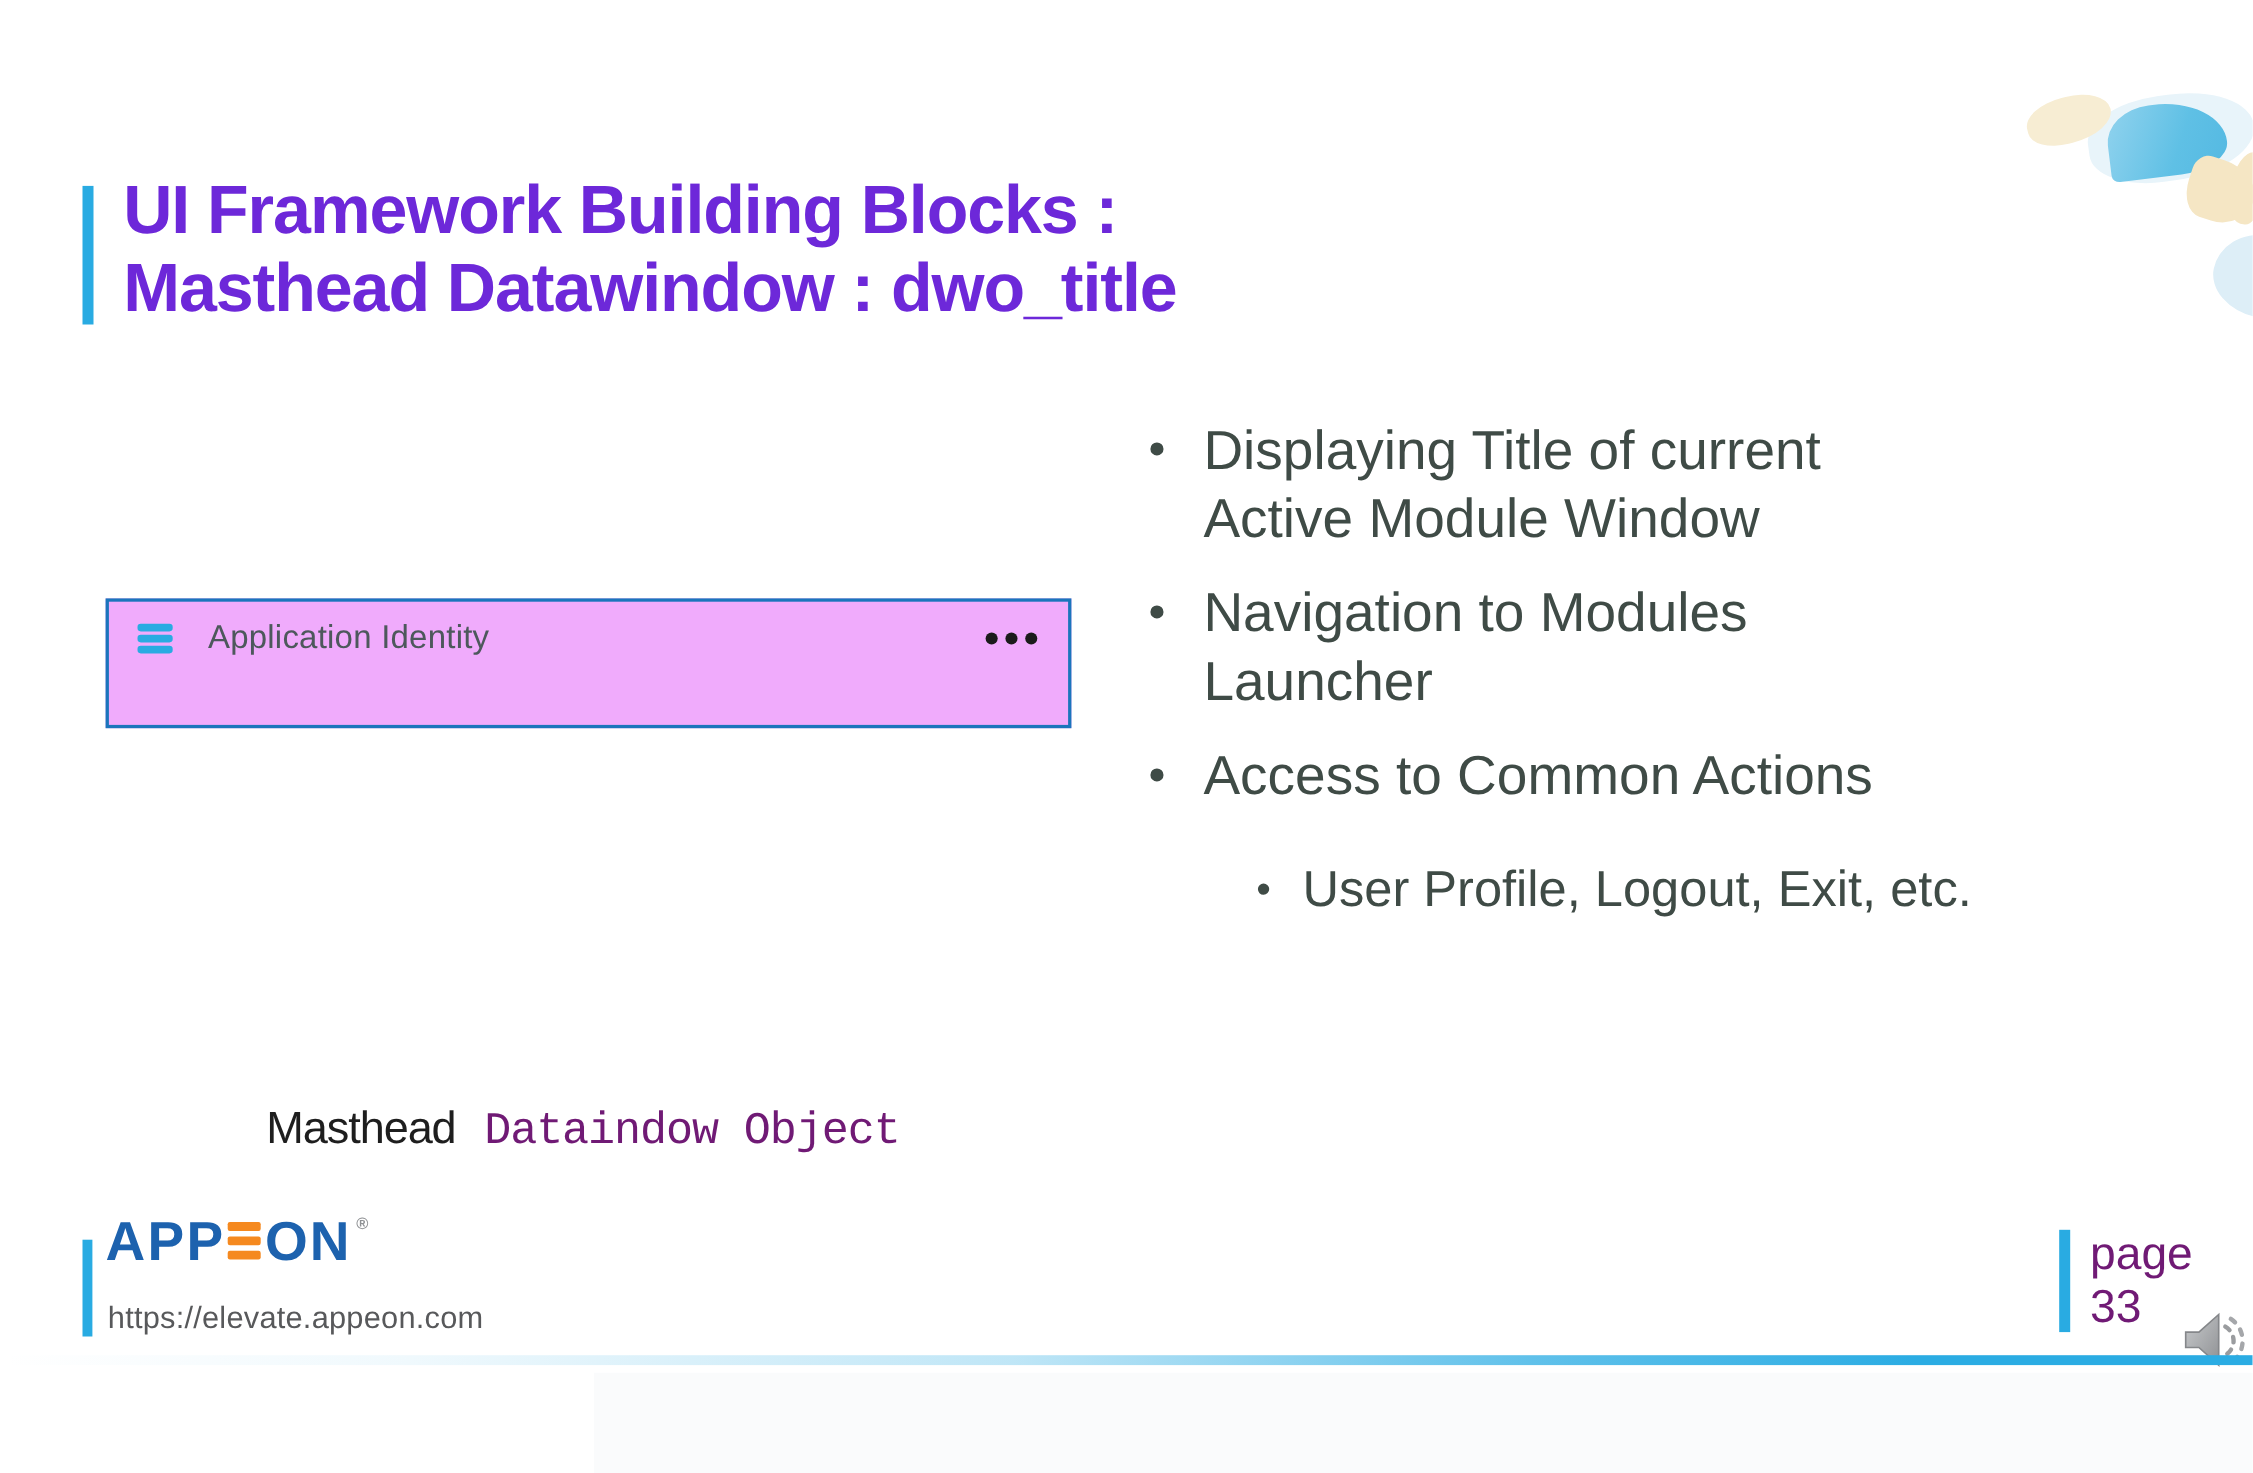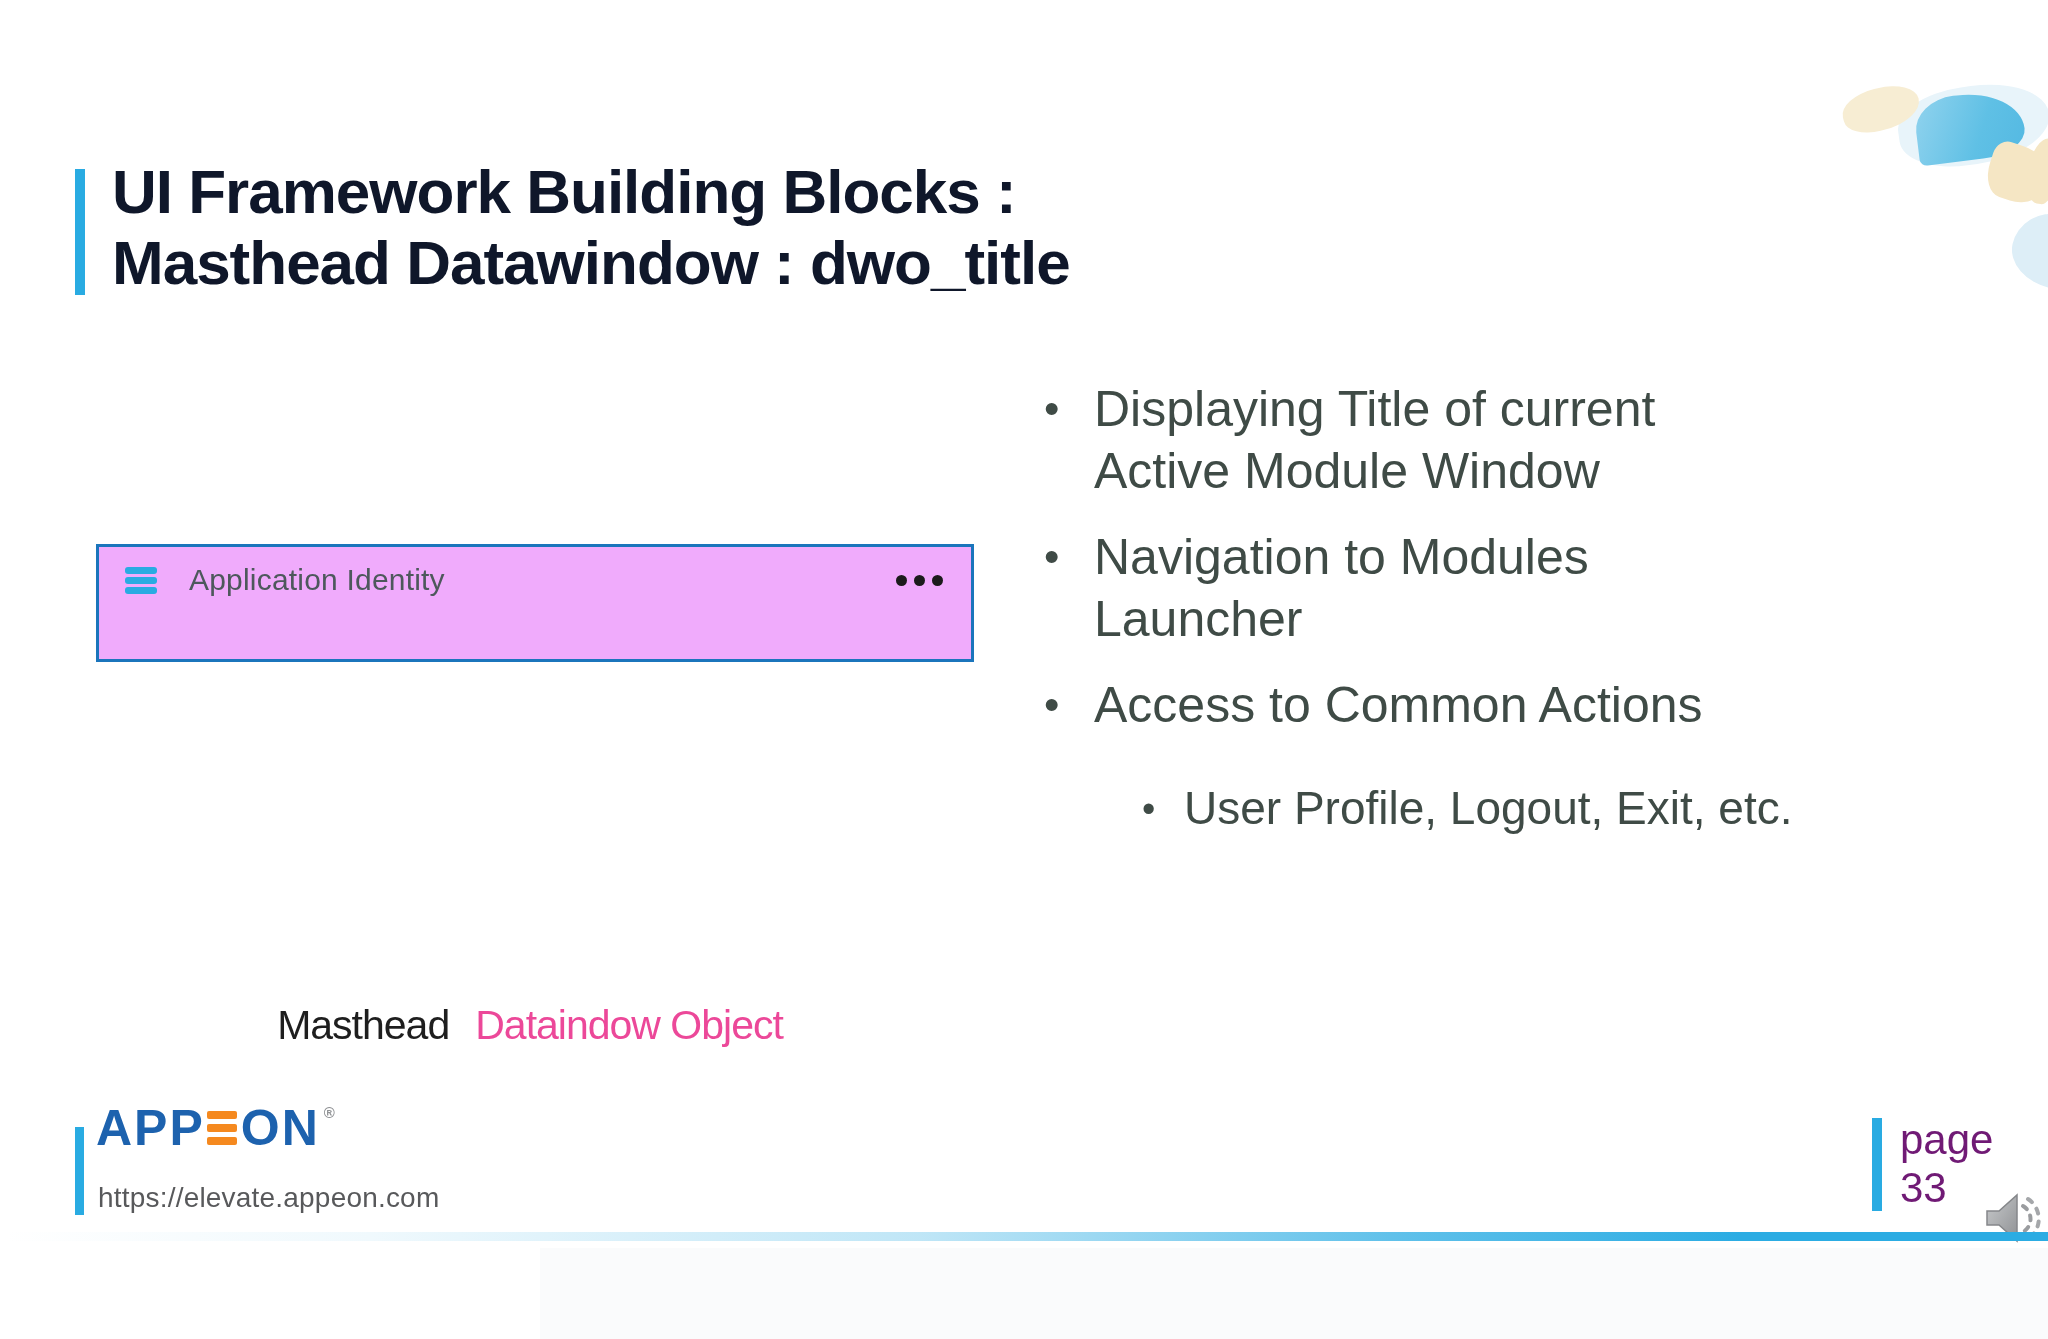--- a/index.html
+++ b/index.html
@@ -46,21 +46,21 @@
     transform: rotate(12deg);
   }
 
   
   .title-accent {
     position: absolute; left: 75px; top: 169px;
     width: 10px; height: 126px; background: #29abe2;
   }
   .title-block {
     position: absolute; left: 112px; top: 156px;
-    font-size: 62px; font-weight: bold; color: #0f172a;
+    font-size: 62px; font-weight: bold; color: #6d28d9;
     line-height: 71px; letter-spacing: -1px; white-space: nowrap;
   }
 
   
   .masthead-box {
     position: absolute; left: 96px; top: 544px;
     width: 878px; height: 118px;
     background: #f0abfc; border: 3px solid #1b75bc;
     box-sizing: border-box;
   }
@@ -94,21 +94,21 @@
     font-size: 46px; line-height: 56px; white-space: nowrap; max-width: none; margin-top: 44px;
   }
   .bullets li.lvl2::before { font-size: 38px; left: 4px; top: 1px; }
 
   
   .caption {
     position: absolute; left: 230px; top: 1002px; width: 600px;
     text-align: center; font-size: 41px; letter-spacing: -1px; color: #1e1e1e;
     white-space: nowrap;
   }
-  .caption .hl { color: #ec4899; margin-left: 26px; }
+  .caption .hl { color: #701a75; margin-left: 26px; font-family: Liberation Mono, monospace; }
 
   
   .logo-accent {
     position: absolute; left: 75px; top: 1127px;
     width: 9px; height: 88px; background: #29abe2;
   }
   .logo-row {
     position: absolute; left: 96px; top: 1102px; height: 52px;
     display: flex; align-items: center;
     font-size: 50px; font-weight: bold; color: #1d62ae; letter-spacing: 2px;

